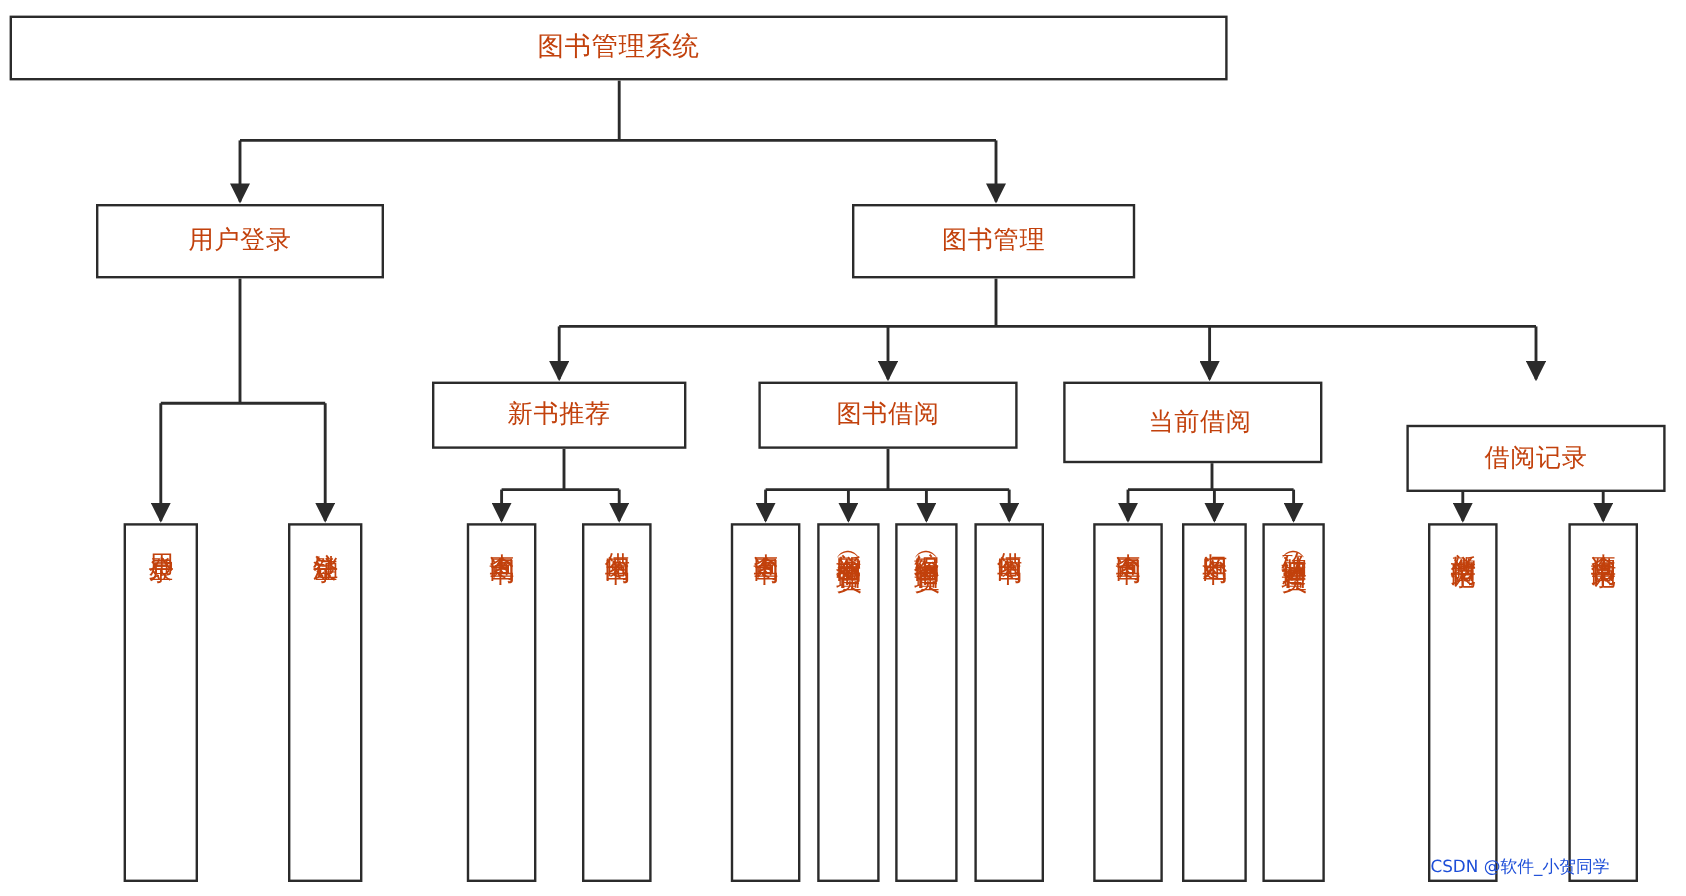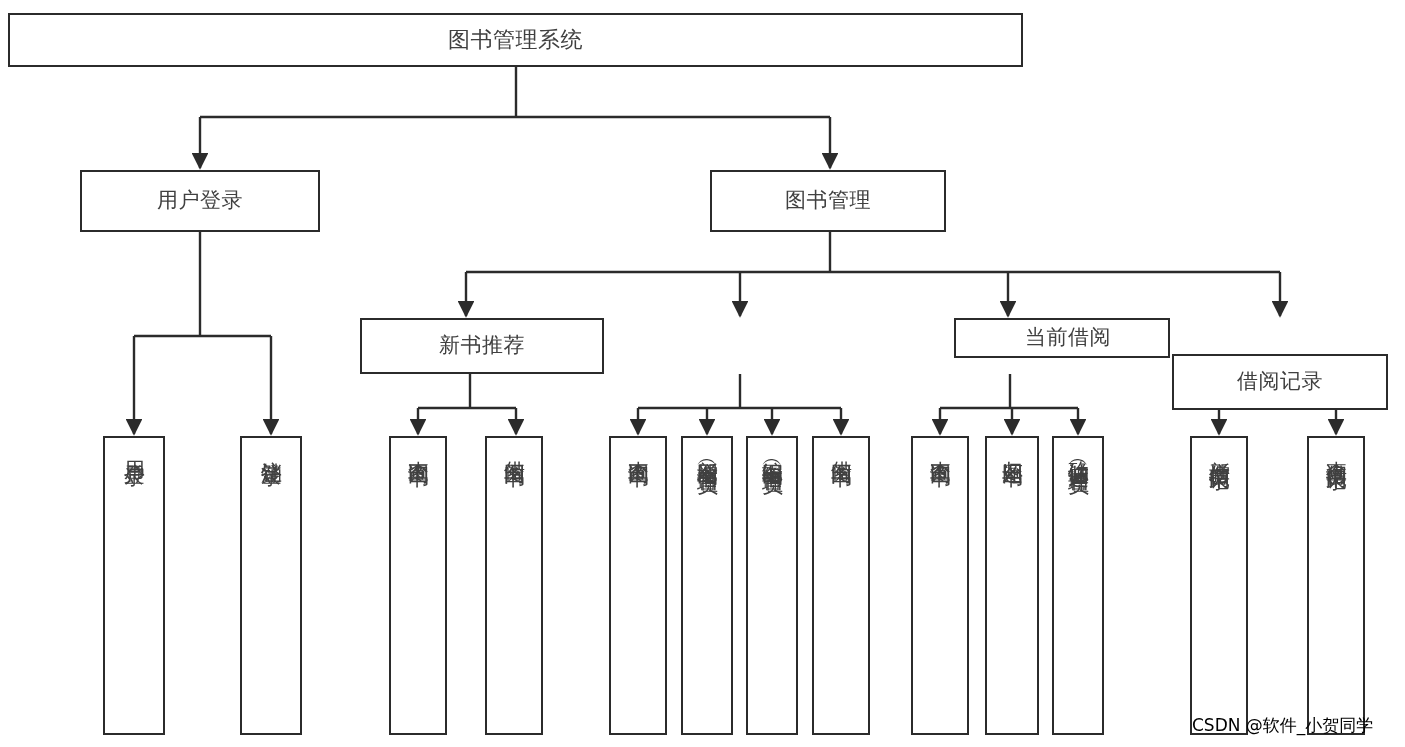--- a/index.html
+++ b/index.html
@@ -23,21 +23,21 @@
     left: 0;
     top: 0;
     width: 1405px;
     height: 747px;
   }
   .node {
     position: absolute;
     box-sizing: border-box;
     border: 2px solid #2b2b2b;
     background: #ffffff;
-    color: #404040;
+    color: #c2410c;
     display: flex;
     align-items: center;
     justify-content: center;
     z-index: 2;
   }
   .node .label {
     display: block;
     text-align: center;
     letter-spacing: 0.5px;
   }
@@ -60,22 +60,22 @@
     writing-mode: vertical-rl;
     text-orientation: upright;
     font-size: 21px;
     line-height: 1.18;
     letter-spacing: 2px;
     white-space: nowrap;
     -webkit-text-orientation: upright;
   }
   .watermark {
     position: absolute;
-    font-size: 17px;
-    color: #000000;
+    font-size: 14px;
+    color: #1d4ed8;
     white-space: nowrap;
     z-index: 5;
     pointer-events: none;
   }
 </style>
 </head>
 <body>
 
 <div id="canvas">
 
@@ -126,24 +126,27 @@
     <span class="label">图书管理系统</span>
   </div>
 
   <div class="node horiz" style="left: 80px; top: 170px; width: 240px; height: 62px;">
     <span class="label">用户登录</span>
   </div>
   <div class="node horiz" style="left: 710px; top: 170px; width: 236px; height: 62px;">
     <span class="label">图书管理</span>
   </div>
 
-  <div class="node horiz" style="left: 360px; top: 318px; width: 244px; height: 56px;">
+  <div class="node horiz" style="left: 360px; top: 318px; width: 212px; height: 56px;">
     <span class="label">新书推荐</span>
   </div>
-  <div class="node horiz" style="left: 954px; top: 318px; width: 216px; height: 40px; padding-left: 12px;">
+  <div class="node horiz" style="left: 632px; top: 318px; width: 216px; height: 56px;">
+    <span class="label">图书借阅</span>
+  </div>
+  <div class="node horiz" style="left: 886px; top: 318px; width: 216px; height: 68px; padding-left: 12px;">
     <span class="label">当前借阅</span>
   </div>
   <div class="node horiz" style="left: 1172px; top: 318px; width: 216px; height: 56px; margin-top: 36px;">
     <span class="label">借阅记录</span>
   </div>
 
   <div class="node vert" style="left: 103px; top: 436px; width: 62px; height: 299px;">
     <span class="label">用户登录</span>
   </div>
   <div class="node vert" style="left: 240px; top: 436px; width: 62px; height: 299px;">

